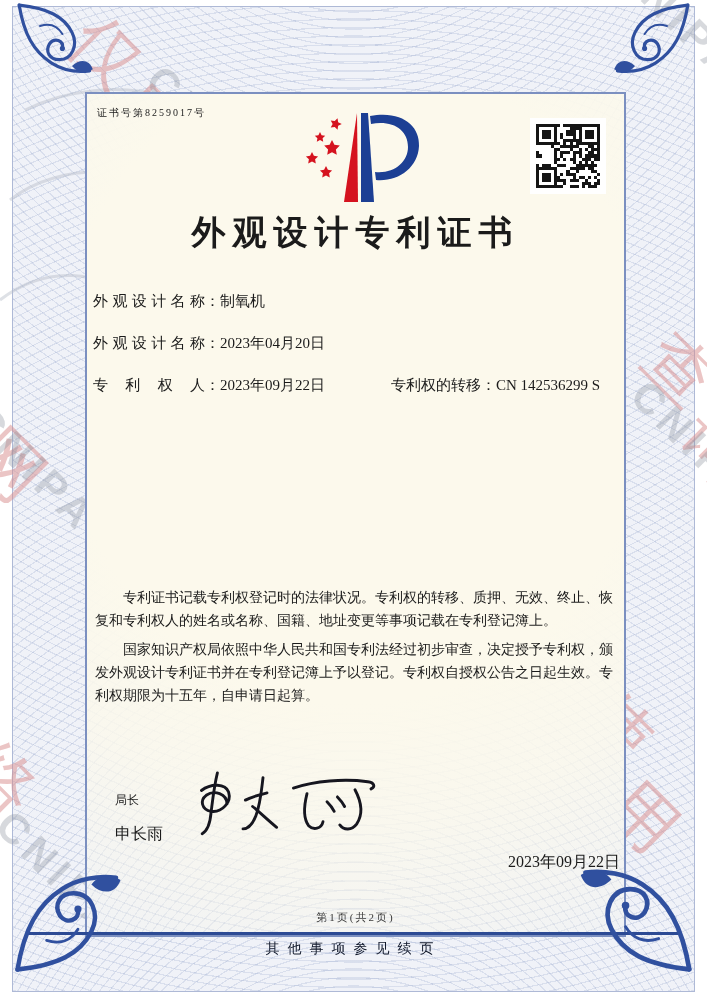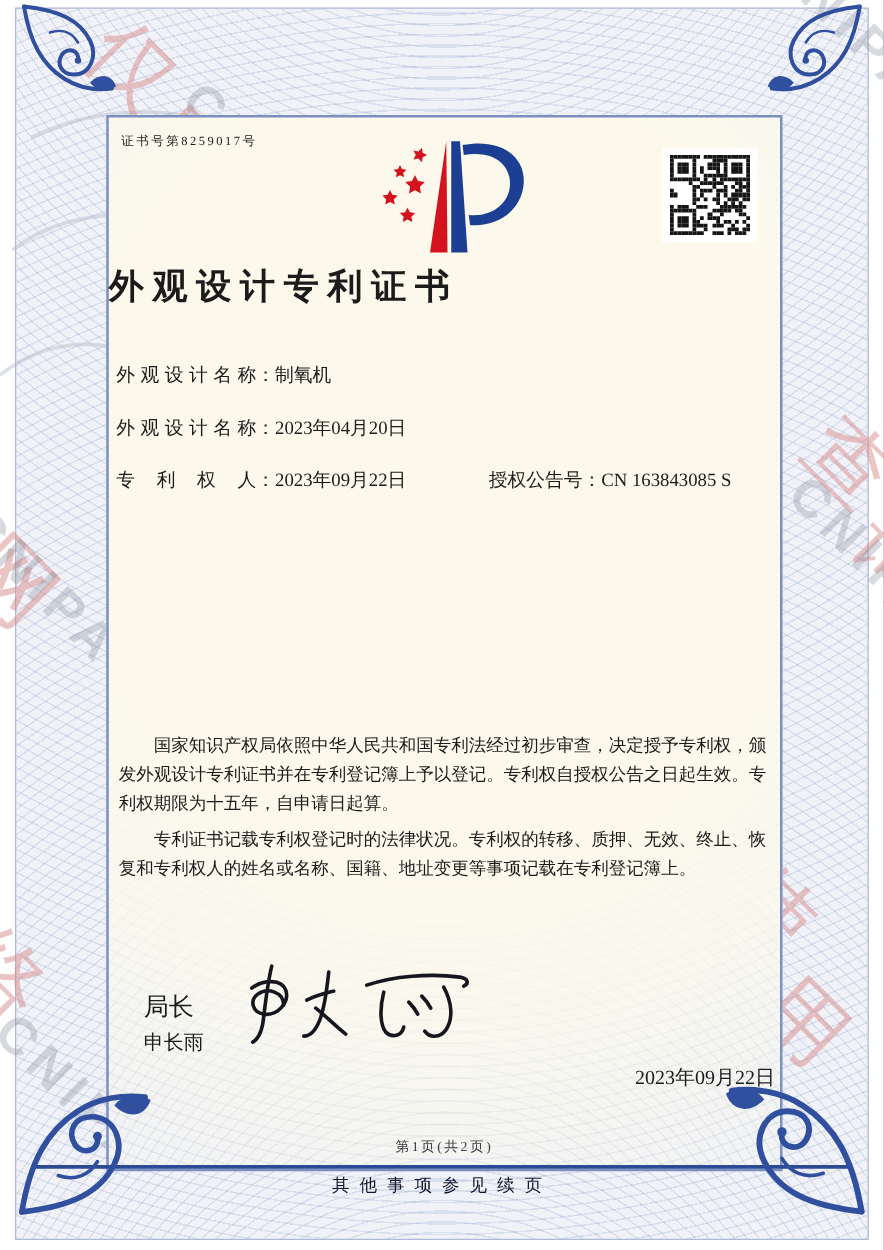--- a/index.html
+++ b/index.html
@@ -33,34 +33,34 @@
   .wm-cn{font-size:68px;color:#d98c8c;opacity:.5;transform:rotate(45deg);}
   .wm-en{font-size:42px;font-weight:bold;letter-spacing:6px;color:#8d939e;opacity:.34;transform:rotate(45deg);
          font-family:"Liberation Sans","DejaVu Sans",sans-serif;}
   .ghost{position:absolute;z-index:1;opacity:.45;}
   
   .cert-no{position:absolute;left:10px;top:12px;font-size:10px;letter-spacing:2px;z-index:4;}
   .logo{position:absolute;left:203px;top:16px;width:138px;height:98px;z-index:4;}
   .qr{position:absolute;left:443px;top:24px;width:76px;height:76px;background:#fff;padding:6px;box-sizing:border-box;z-index:4;}
   .qr .grid{display:grid;grid-template-columns:repeat(21,1fr);grid-template-rows:repeat(21,1fr);width:64px;height:64px;}
   .qr .grid div.on{background:#151515;}
-  .title{position:absolute;left:0;top:116px;width:100%;text-align:left;font-size:28px;font-weight:bold;
+  .title{position:absolute;left:0;top:116px;width:100%;text-align:center;font-size:34px;font-weight:bold;
          letter-spacing:7px;z-index:4;}
   
   .fields{position:absolute;left:6px;top:194px;right:6px;z-index:4;font-size:15px;}
   .row{margin-bottom:15px;line-height:27px;white-space:nowrap;}
   .flabel{display:inline-block;width:112px;text-align:justify;text-align-last:justify;vertical-align:top;}
   .colon{display:inline-block;}
   .row-split .grp2{margin-left:66px;}
   
   .paras{position:absolute;left:8px;top:492px;width:518px;z-index:4;font-size:14px;line-height:23px;
          text-align:justify;}
   .paras p{margin:0 0 6px 0;text-indent:2em;}
   
-  .sign-title{position:absolute;left:28px;top:698px;font-size:20px;z-index:4;
+  .sign-title{position:absolute;left:28px;top:698px;font-size:12px;z-index:4;
               font-family:"Liberation Sans","DejaVu Sans",sans-serif;}
   .sign-name{position:absolute;left:28px;top:730px;font-size:16px;z-index:4;
              font-family:"Liberation Sans","DejaVu Sans",sans-serif;}
   .sign-svg{position:absolute;left:100px;top:668px;width:200px;height:85px;z-index:4;}
   .date{position:absolute;right:4px;top:758px;font-size:16px;z-index:4;}
   .page-no{position:absolute;left:0;top:816px;width:100%;text-align:center;font-size:11px;letter-spacing:2px;
            color:#3a3a3a;z-index:4;}
   
   .foot-note{position:absolute;left:0;top:940px;width:100%;text-align:center;font-size:14px;letter-spacing:8px;
              color:#0f172a;z-index:4;}
@@ -565,27 +565,27 @@
     <div class="title">外观设计专利证书</div>
 
     <div class="fields">
       <div class="row">
         <span class="flabel">外观设计名称</span><span class="colon">：</span><span>制氧机</span>
       </div>
       <div class="row">
         <span class="flabel">外观设计名称</span><span class="colon">：</span><span>2023年04月20日</span>
       </div>
       <div class="row row-split">
-        <span><span class="flabel">专利权人</span><span class="colon">：</span><span>2023年09月22日</span></span><span class="grp2"><span>授权公告号</span><span class="colon">：</span><span>CN 163843085 S</span></span>
+        <span><span class="flabel">专利权人</span><span class="colon">：</span><span>2023年09月22日</span></span><span class="grp2"><span>专利权的转移</span><span class="colon">：</span><span>CN 142536299 S</span></span>
       </div>
     </div>
 
     <div class="paras">
+      <p>专利证书记载专利权登记时的法律状况。专利权的转移、质押、无效、终止、恢复和专利权人的姓名或名称、国籍、地址变更等事项记载在专利登记簿上。</p>
       <p>国家知识产权局依照中华人民共和国专利法经过初步审查，决定授予专利权，颁发外观设计专利证书并在专利登记簿上予以登记。专利权自授权公告之日起生效。专利权期限为十五年，自申请日起算。</p>
-      <p>专利证书记载专利权登记时的法律状况。专利权的转移、质押、无效、终止、恢复和专利权人的姓名或名称、国籍、地址变更等事项记载在专利登记簿上。</p>
     </div>
 
     <div class="sign-title">局长</div>
     <div class="sign-name">申长雨</div>
     <svg class="sign-svg" viewBox="0 0 250 95">
       <g fill="none" stroke="#16161f" stroke-width="3.6" stroke-linecap="round" stroke-linejoin="round">
         <path d="M38,8 C34,24 32,42 30,58 C29,70 26,80 19,84"></path>
         <path d="M18,30 C30,21 48,21 52,32 C56,44 44,58 30,56 C18,54 16,42 24,36 C34,29 50,34 50,47"></path>
         <path d="M95,14 C93,30 92,46 86,62 C82,72 76,78 70,78"></path>
         <path d="M73,42 C83,37 92,35 100,33"></path>

